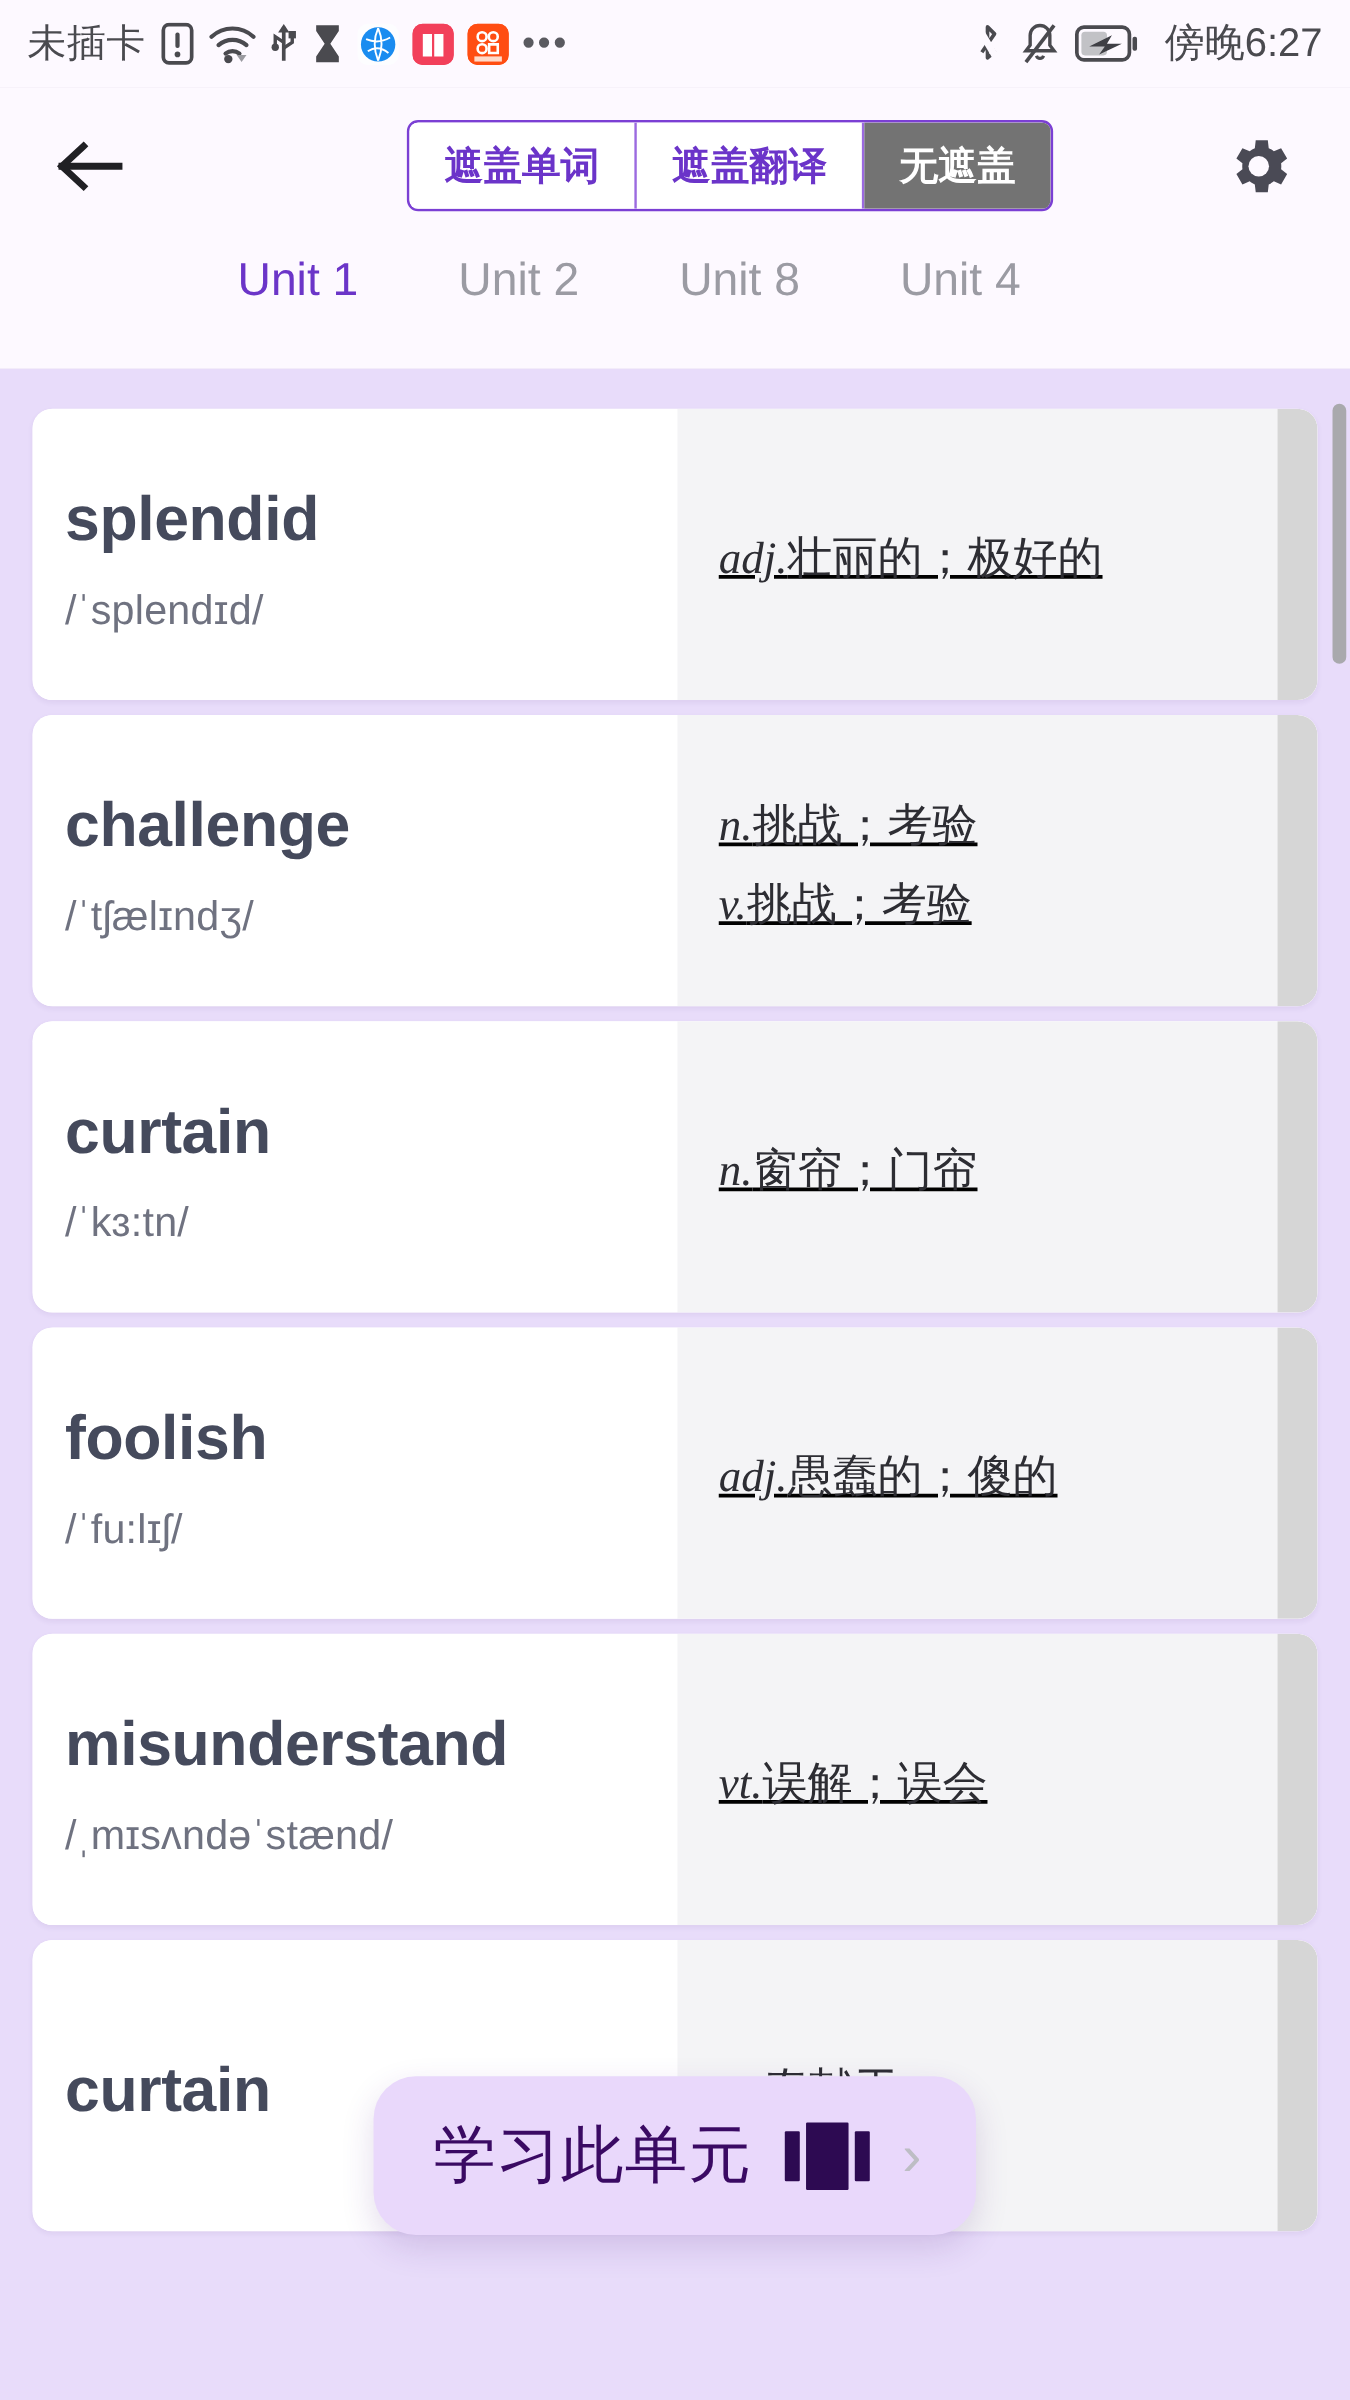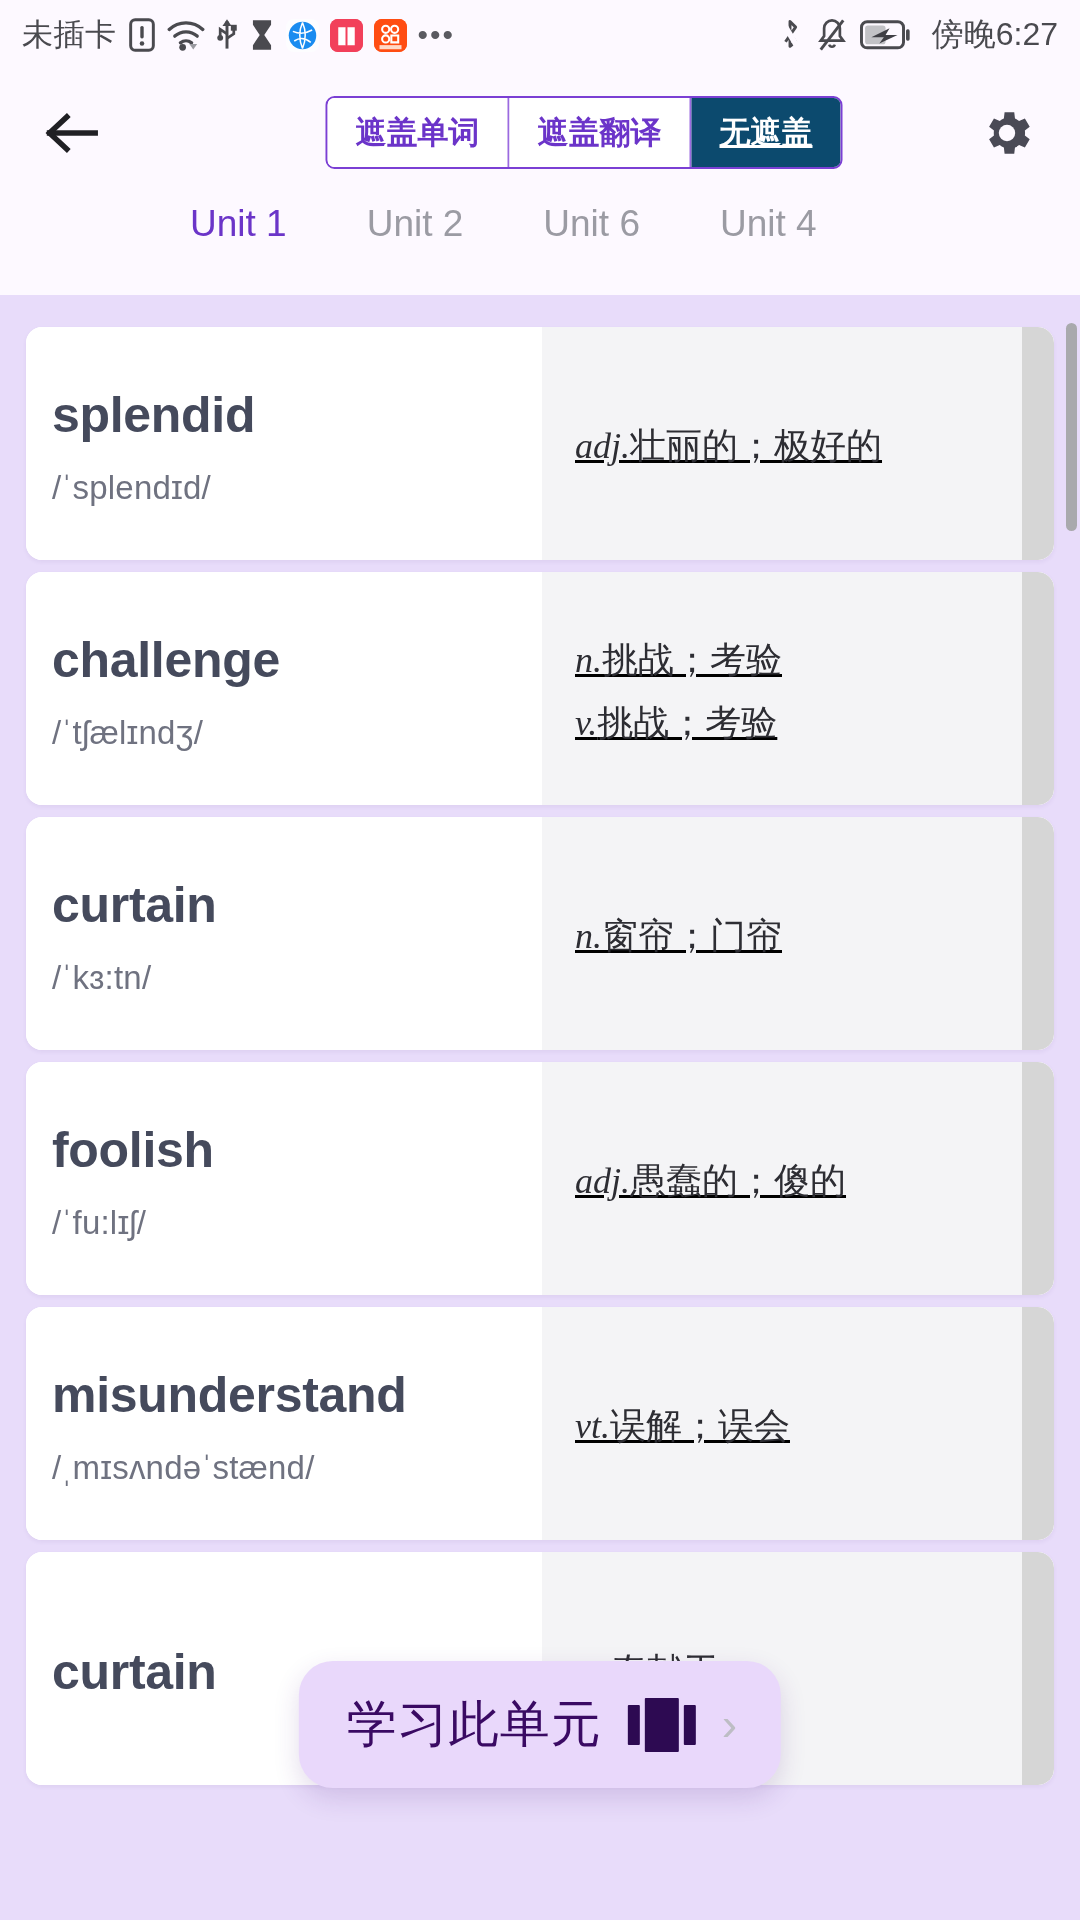--- a/index.html
+++ b/index.html
@@ -50,21 +50,21 @@
     display:flex; border:2.5px solid #7b3fd4; border-radius:9px; overflow:hidden;
     background:#fff;
     margin-left:44px;
   }
   .seg{
     padding:19px 28px; font-size:31px; font-weight:bold; color:#6b34c9;
     background:#fff; border-right:2.5px solid #9b6ae0; white-space:nowrap;
     cursor:pointer; line-height:1;
   }
   .seg:last-child{ border-right:none; }
-  .seg.active{ background:#0c4a6e; color:#fff;text-decoration:underline; }
+  .seg.active{ background:#737373; color:#fff; }
 
   .tabs{
     display:flex; align-items:flex-start; padding:0 0 0 150px; height:100px;
     gap:0;
   }
   .tab{
     font-size:37px; color:#9b9ba3; padding:8px 40px; cursor:pointer;
     white-space:nowrap;
   }
   .tab.active{ color:#6b35c8; font-weight:400; }
@@ -248,21 +248,21 @@
         <svg width="58" height="58" viewBox="0 0 24 24">
           <path fill="#4a4a55" d="M19.4 13a7.6 7.6 0 0 0 0-2l2-1.6-2-3.4-2.4 1a7.6 7.6 0 0 0-1.7-1L15 3.4h-4l-.3 2.6a7.6 7.6 0 0 0-1.7 1l-2.4-1-2 3.4L6.6 11a7.6 7.6 0 0 0 0 2l-2 1.6 2 3.4 2.4-1c.5.4 1.1.8 1.7 1l.3 2.6h4l.3-2.6c.6-.2 1.2-.6 1.7-1l2.4 1 2-3.4z"></path>
           <circle cx="12" cy="12" r="3.4" fill="#fdf9ff"></circle>
         </svg>
       </div>
     </div>
 
     <div class="tabs">
       <div class="tab active">Unit 1</div>
       <div class="tab">Unit 2</div>
-      <div class="tab">Unit 6</div>
+      <div class="tab">Unit 8</div>
       <div class="tab">Unit 4</div>
     </div>
   </div>
 
   <div class="listwrap">
     <div class="list" id="word-list">
         <div class="card">
           <div class="card-left">
             <div class="word">splendid</div>
             <div class="phonetic">/ˈsplendɪd/</div>

